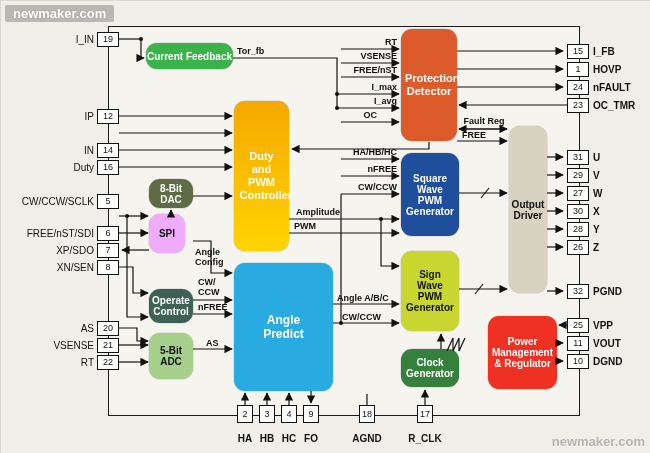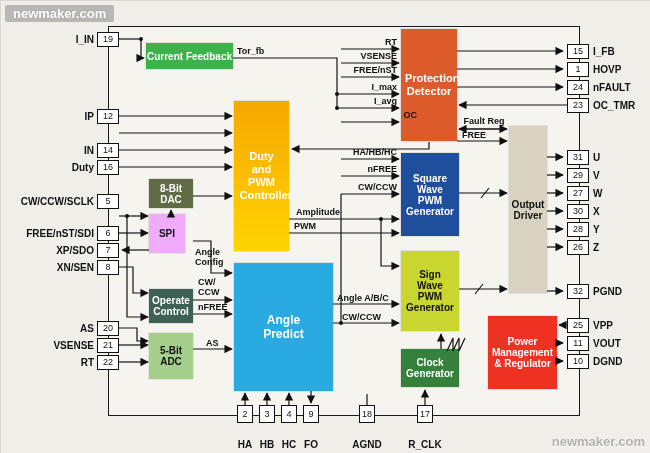--- a/index.html
+++ b/index.html
@@ -1,35 +1,35 @@
 <!DOCTYPE html>
 <html><head>
 <meta charset="utf-8">
 <style>
   html,body{margin:0;padding:0;background:#e9e8e3;font-family:"Liberation Sans",sans-serif;}
   .stage{position:relative;width:650px;height:453px;background:#efeee9;overflow:hidden;border:1px solid #d8d7d2;}
   .chip{position:absolute;left:107px;top:25px;width:470px;height:388px;border:1.6px solid #1a1a1a;background:#f5f4ef;}
   svg.wires{position:absolute;left:0;top:0;width:650px;height:453px;z-index:3;pointer-events:none;}
   .w{stroke:#111;stroke-width:1.2;fill:none;}
   .block{position:absolute;z-index:2;display:flex;align-items:center;justify-content:center;text-align:center;
-         font-weight:bold;font-size:10px;line-height:11px;color:#fff;box-shadow:0 0 0 0.5px rgba(0,0,0,0.15);}
+         font-weight:bold;font-size:10px;line-height:11px;color:#fff;box-shadow:0 0 0 0.5px rgba(0,0,0,0.15);border-radius:11px;}
   .block.dark{color:#111;}
   .block.grad{background-image:linear-gradient(#f6a800,#ffd400);}
   .block .bl{display:block;}
   .pinL,.pinR{position:absolute;display:flex;align-items:center;height:16px;z-index:4;}
   .pinL{left:9px;}
-  .pinL .lbl{width:84px;text-align:right;padding-right:3px;font-weight:bold;font-size:10px;color:#111;}
+  .pinL .lbl{width:84px;text-align:right;padding-right:3px;font-weight:normal;font-size:10px;color:#111;}
   .pinR{left:566px;}
   .pinR .lbl{padding-left:4px;font-weight:bold;font-size:10px;color:#111;}
   .pbox{box-sizing:border-box;width:22px;height:15px;border:1px solid #111;background:#fff;
         font-size:9px;line-height:13px;text-align:center;color:#111;flex:0 0 22px;}
   .pinB{position:absolute;width:44px;display:flex;flex-direction:column;align-items:center;z-index:4;top:404px;}
   .pinB .pboxB{box-sizing:border-box;width:16px;height:18px;border:1px solid #111;background:#fff;
         font-size:9px;line-height:16px;text-align:center;color:#111;}
-  .pinB .lbl{margin-top:16px;font-weight:bold;font-size:10px;color:#111;}
+  .pinB .lbl{margin-top:10px;font-weight:bold;font-size:10px;color:#111;}
   .sig{position:absolute;z-index:5;font-weight:bold;font-size:9px;line-height:10px;color:#111;}
   .sigR{text-align:right;width:56px;}
   .wm-top{position:absolute;left:4px;top:4px;z-index:6;background:#b9b8b4;color:#fff;
           font-weight:bold;font-size:13px;padding:1px 8px;border-radius:2px;text-shadow:0 0 2px #9a9a96;}
   .wm-bot{position:absolute;right:6px;bottom:5px;z-index:6;color:#b3b2ae;font-weight:bold;font-size:13px;
           text-shadow:0 1px 0 #fff;}
 </style>
 </head>
 <body>
 
@@ -308,21 +308,21 @@
       <span class="pboxB">17</span>
       <span class="lbl">R_CLK</span>
     </div>
 
   <div class="sig" style="left:236px;top:45px">Tor_fb</div>
   <div class="sig sigR" style="left:340px;top:36px">RT</div>
   <div class="sig sigR" style="left:340px;top:50px">VSENSE</div>
   <div class="sig sigR" style="left:340px;top:64px">FREE/nST</div>
   <div class="sig sigR" style="left:340px;top:81px">I_max</div>
   <div class="sig sigR" style="left:340px;top:95px">I_avg</div>
-  <div class="sig sigR" style="left:360px;top:109px">OC</div>
+  <div class="sig sigR" style="left:320px;top:109px">OC</div>
   <div class="sig" style="left:458px;top:115px;width:50px;text-align:center">Fault Reg</div>
   <div class="sig" style="left:461px;top:129px">FREE</div>
   <div class="sig sigR" style="left:340px;top:146px">HA/HB/HC</div>
   <div class="sig sigR" style="left:340px;top:163px">nFREE</div>
   <div class="sig sigR" style="left:340px;top:181px">CW/CCW</div>
   <div class="sig" style="left:295px;top:206px">Amplitude</div>
   <div class="sig" style="left:293px;top:220px">PWM</div>
   <div class="sig" style="left:194px;top:246px;width:40px">Angle Config</div>
   <div class="sig" style="left:197px;top:276px;width:26px">CW/ CCW</div>
   <div class="sig" style="left:197px;top:301px">nFREE</div>

